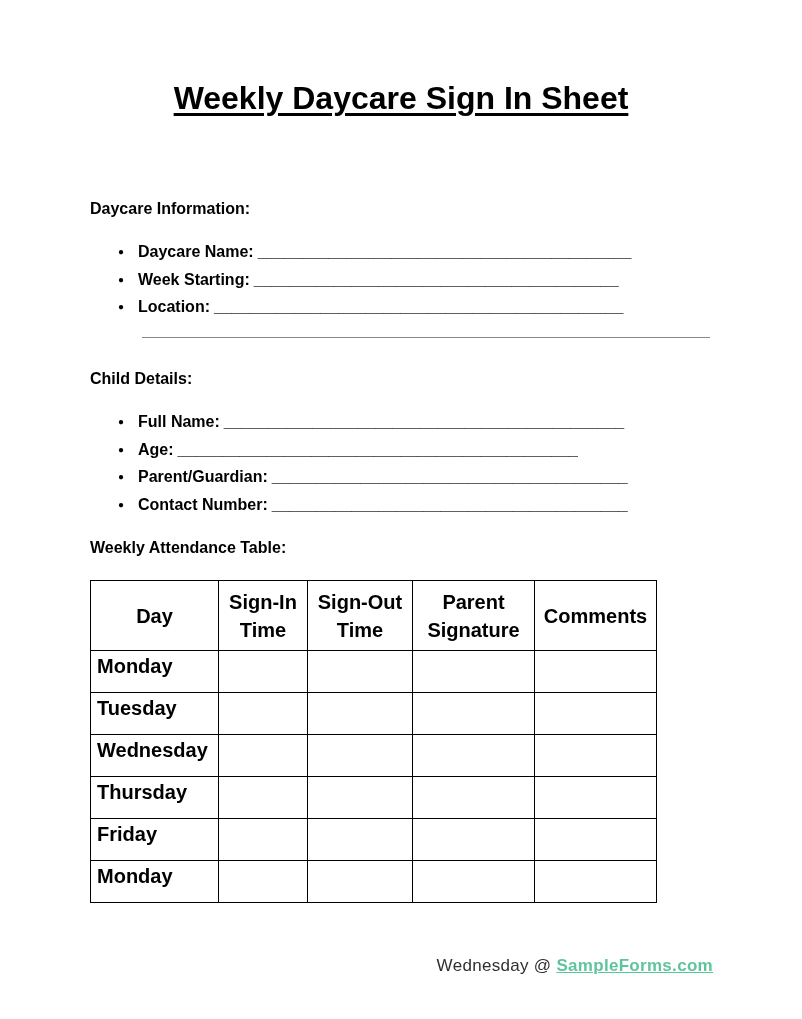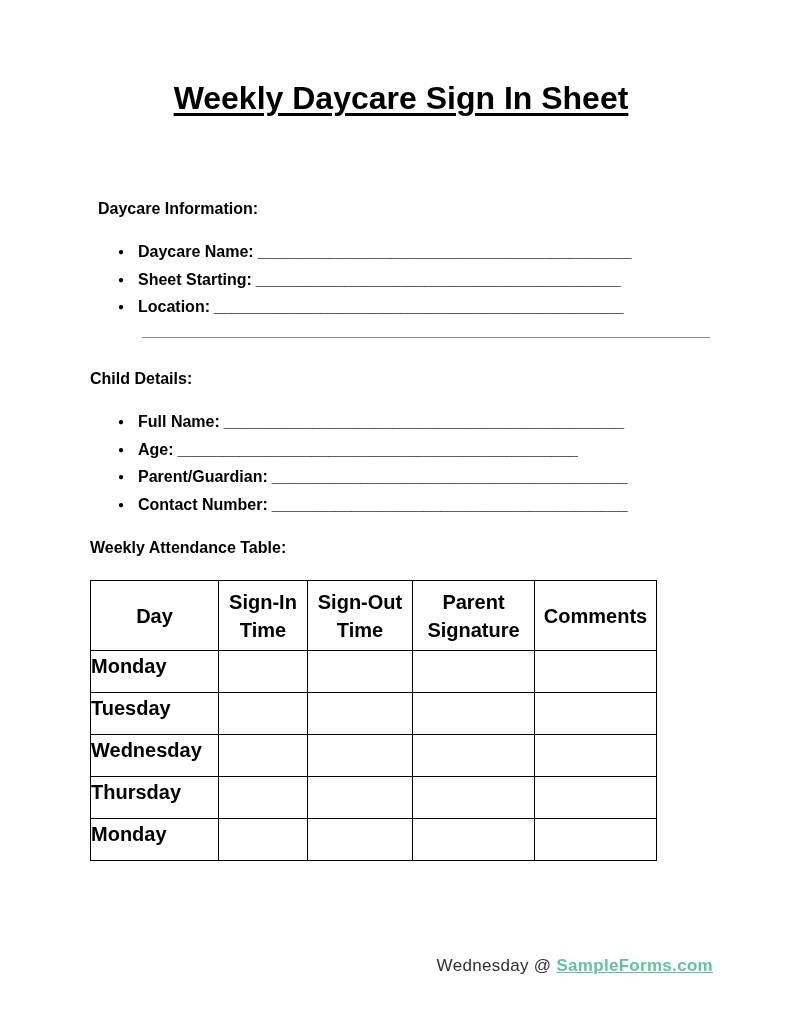--- a/index.html
+++ b/index.html
@@ -25,21 +25,21 @@
     text-decoration-thickness: 3px;
     text-underline-offset: 4px;
   }
 
   .section-heading {
     position: absolute;
     left: 90px;
     font-size: 16px;
     font-weight: bold;
   }
-  #daycare-heading   { top: 200px; margin-left: 8px; }
+  #daycare-heading   { top: 200px; }
   #child-heading     { top: 370px; }
   #attendance-heading{ top: 539px; }
 
   ul.field-list {
     position: absolute;
     left: 90px;
     list-style: none;
   }
   #daycare-list { top: 238px; }
   #child-list   { top: 408px; }
@@ -84,21 +84,21 @@
     height: 70px;
     font-weight: bold;
     text-align: center;
     vertical-align: middle;
     line-height: 28px;
     padding: 2px 6px;
   }
   table.attendance td {
     height: 42px;
     vertical-align: top;
-    padding: 6px 6px 2px 0;
+    padding: 6px 6px 2px 6px;
     font-weight: bold;
     line-height: 18px;
   }
   table.attendance td.empty { font-weight: normal; }
 
   .footer {
     position: absolute;
     top: 956px;
     left: 0;
     width: 713px;
@@ -121,21 +121,21 @@
 
   <h1 class="doc-title">Weekly Daycare Sign In Sheet</h1>
 
   <div class="section-heading" id="daycare-heading">Daycare Information:</div>
 
   <ul class="field-list" id="daycare-list">
     <li>
       <span class="bullet">●</span><span>Daycare Name:</span><span class="blank-line">__________________________________________</span>
     </li>
     <li>
-      <span class="bullet">●</span><span>Sheet Starting:</span><span class="blank-line">_________________________________________</span>
+      <span class="bullet">●</span><span>Week Starting:</span><span class="blank-line">_________________________________________</span>
     </li>
     <li>
       <span class="bullet">●</span><span>Location:</span><span class="blank-line">______________________________________________</span>
     </li>
   </ul>
 
   <div class="continuation-line" style="border-top-color: rgb(138, 138, 138);"></div>
 
   <div class="section-heading" id="child-heading">Child Details:</div>
 
@@ -196,20 +196,27 @@
         <td class="empty"></td>
       </tr>
       <tr>
         <td>Thursday</td>
         <td class="empty"></td>
         <td class="empty"></td>
         <td class="empty"></td>
         <td class="empty"></td>
       </tr>
       <tr>
+        <td>Friday</td>
+        <td class="empty"></td>
+        <td class="empty"></td>
+        <td class="empty"></td>
+        <td class="empty"></td>
+      </tr>
+      <tr>
         <td>Monday</td>
         <td class="empty"></td>
         <td class="empty"></td>
         <td class="empty"></td>
         <td class="empty"></td>
       </tr>
     </tbody>
   </table>
 
   <div class="footer">

